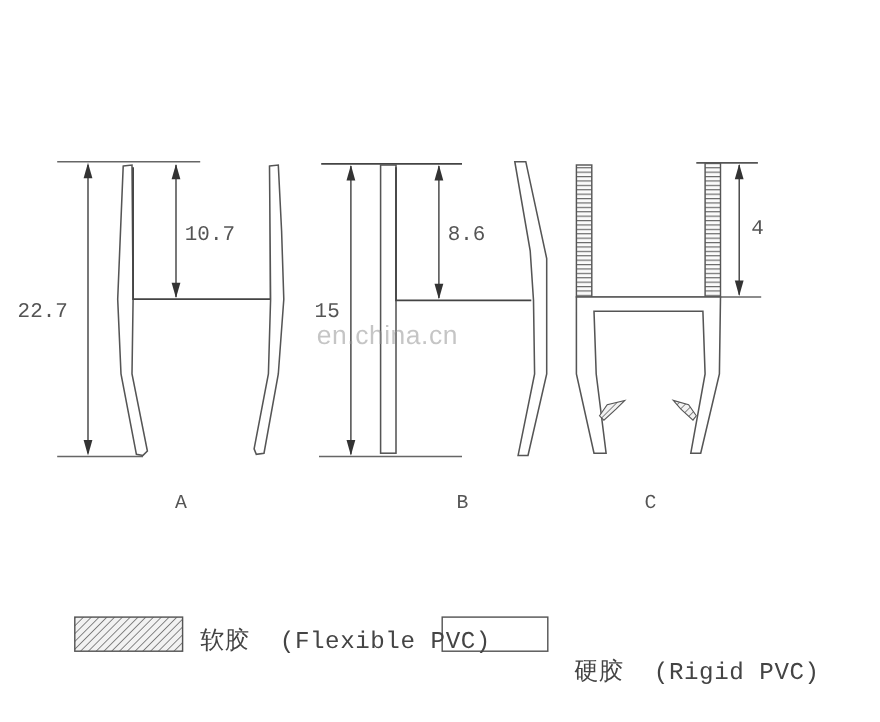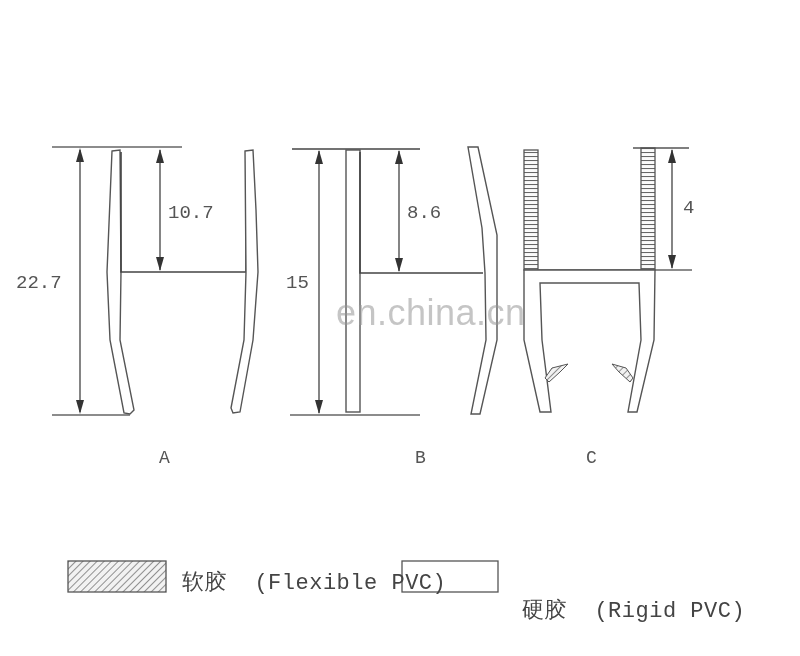--- a/index.html
+++ b/index.html
@@ -3,22 +3,22 @@
   <meta charset="utf-8">
   <style>
     html, body { margin: 0; padding: 0; background: #ffffff; }
     body { width: 800px; height: 656px; position: relative; overflow: hidden;
            font-family: "Liberation Sans", sans-serif; color: #4a4a4a; }
     #canvas { position: absolute; left: 0; top: 0; width: 800px; height: 656px; }
     .lbl { position: absolute; font-family: Liberation Mono, monospace; color: #444; }
     .dim { font-size: 19px; color: #555; }
     .profile-label { font-size: 18px; color: #555; }
     .legend-text { font-size: 22px; color: #444; letter-spacing: 0.5px; }
-    .watermark { position: absolute; left: 288px; top: 292px; font-size: 36px; color: rgba(150,150,150,0.55);
-                 font-family: "Liberation Sans", sans-serif; letter-spacing: 0.5px; margin-left: 48px; }
+    .watermark { position: absolute; left: 288px; top: 292px; font-size: 24px; color: rgba(150,150,150,0.55);
+                 font-family: "Liberation Sans", sans-serif; letter-spacing: 0.5px; }
   </style>
 </head>
 <body>
 
 <svg id="canvas" width="800" height="656" viewBox="0 0 800 656" xmlns="http://www.w3.org/2000/svg">
   <defs>
     <pattern id="hatch" width="5" height="5" patternUnits="userSpaceOnUse" patternTransform="rotate(45)">
       <rect width="5" height="5" fill="#f2f2f2"></rect>
       <line x1="0" y1="0" x2="0" y2="5" stroke="#777" stroke-width="1.6"></line>
     </pattern>

